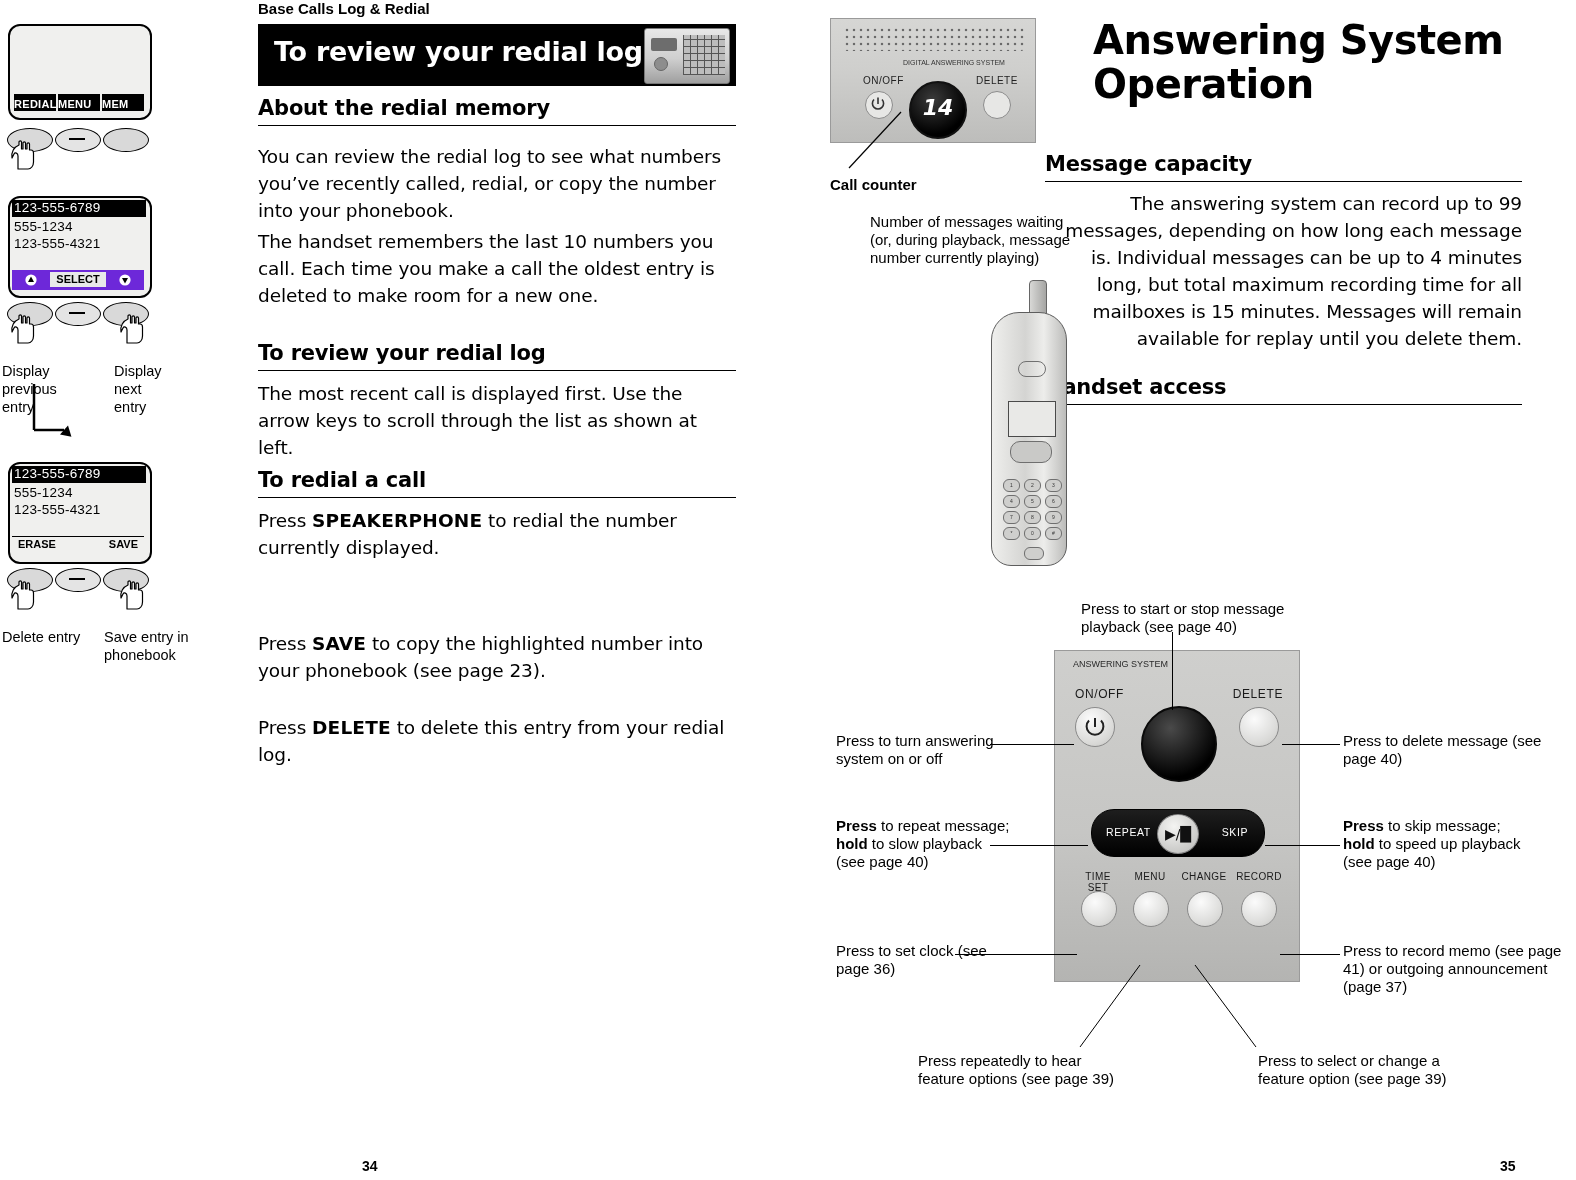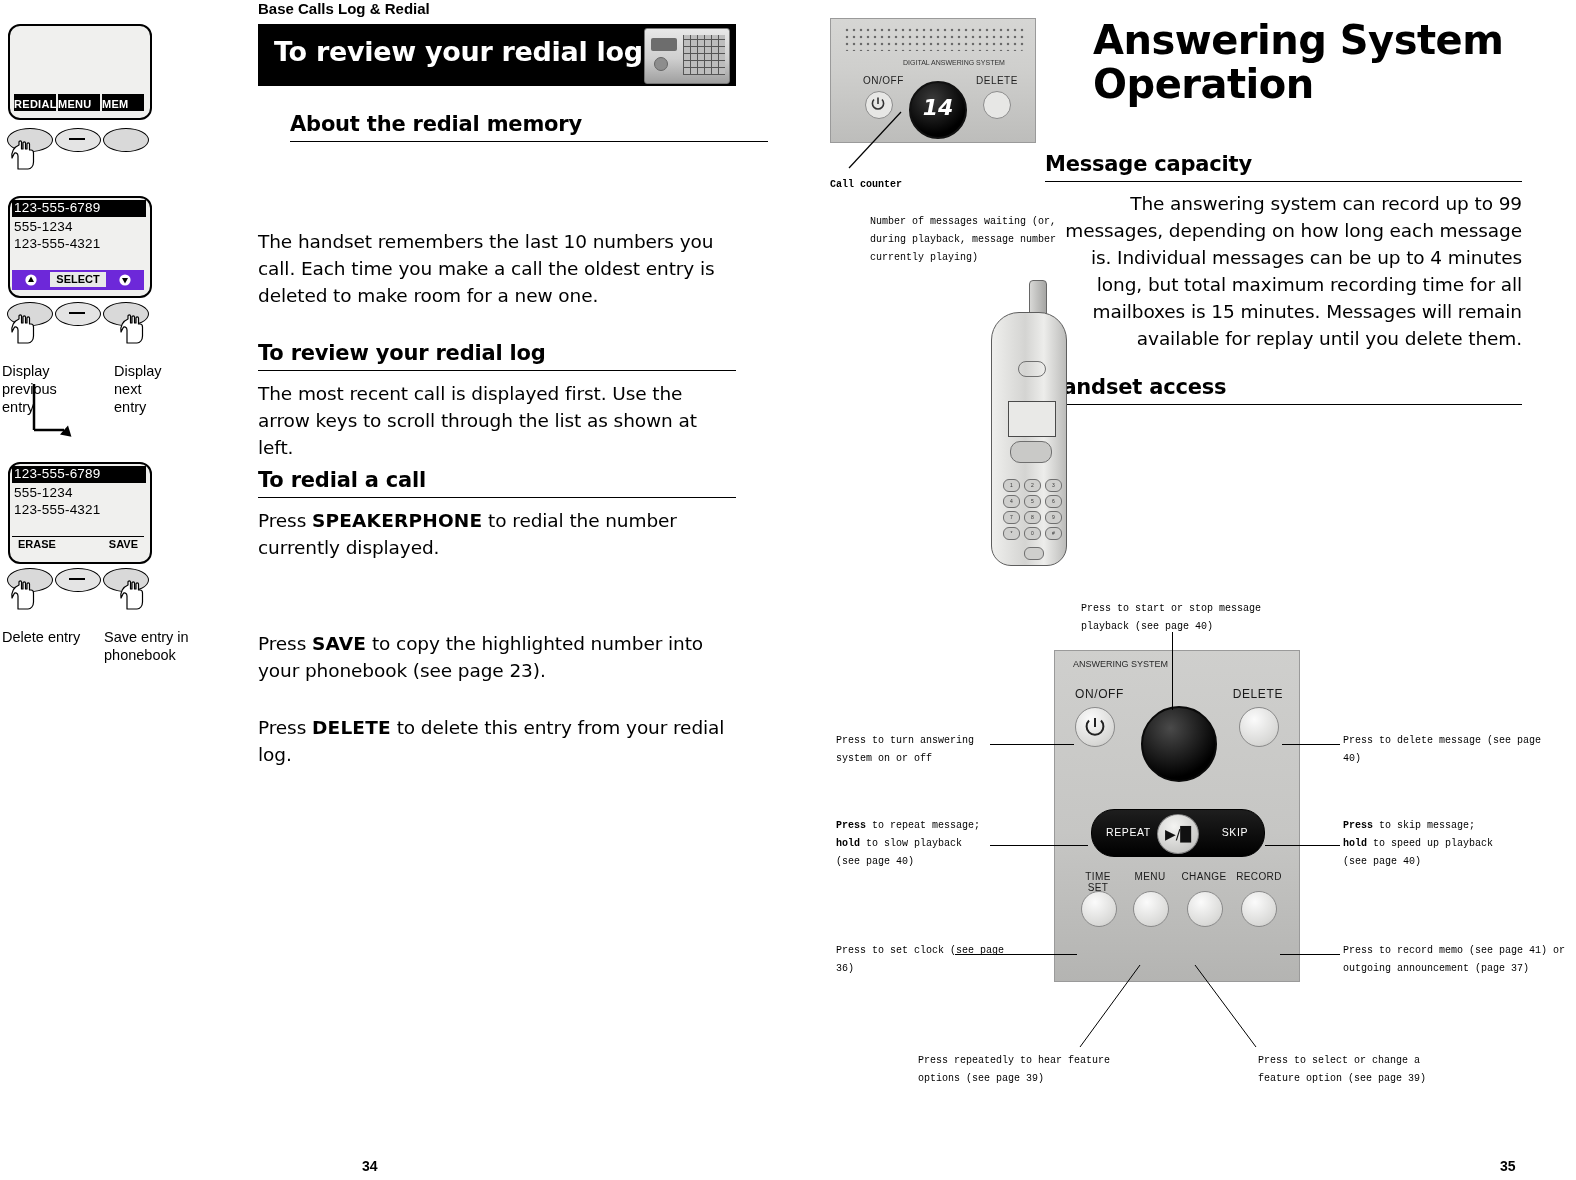--- a/index.html
+++ b/index.html
@@ -41,22 +41,22 @@
     font-size: 18.5px;
     line-height: 27px;
     letter-spacing: -0.1px;
   }
   .body-txt b {
     font-family: "DejaVu Sans", sans-serif;
     font-weight: bold;
     letter-spacing: 0.2px;
   }
   .callout {
-    font-family: Liberation Mono, monospace;
-    font-size: 10px;
+    font-family: Liberation Sans, sans-serif;
+    font-size: 15px;
     line-height: 18px;
   }
   .callout b { font-weight: bold; }
 
   
   #left-col { position: absolute; left: 0; top: 0; width: 780px; height: 1180px; padding-left: 43px; }
 
   #running-head-left {
     position: absolute; left: 258px; top: 0px;
   }
@@ -421,21 +421,22 @@
 
     <div id="title-bar">
       <div class="ttl">To review your redial log</div>
       <div id="title-photo">
         <div class="disp"></div>
         <div class="btn"></div>
         <div class="kp"></div>
       </div>
     </div>
 
-    <div class="lblock section-head" style="top:112px;margin-left:32px;">About the redial memory</div>
+    <div class="lblock section-head" style="top:96px;">About the redial memory</div>
+    <div class="lblock body-txt" style="top:143px;">You can review the redial log to see what numbers you’ve recently called, redial, or copy the number into your phonebook.</div>
     <div class="lblock body-txt" style="top:228px;">The handset remembers the last 10 numbers you call. Each time you make a call the oldest entry is deleted to make room for a new one.</div>
 
     <div class="lblock section-head" style="top:341px;">To review your redial log</div>
     <div class="lblock body-txt" style="top:380px;">The most recent call is displayed first. Use the arrow keys to scroll through the list as shown at left.</div>
 
     <div class="lblock section-head" style="top:468px;">To redial a call</div>
     <div class="lblock body-txt" style="top:507px;">
       <span>Press </span><b>SPEAKERPHONE</b><span> to redial the number currently displayed.</span>
     </div>
 

